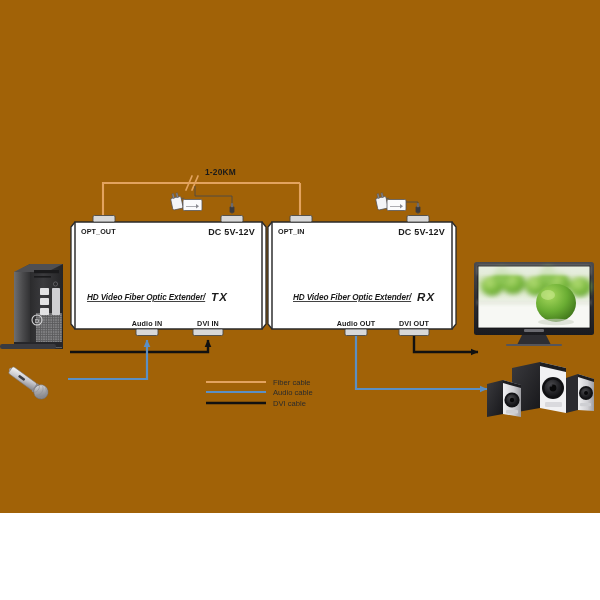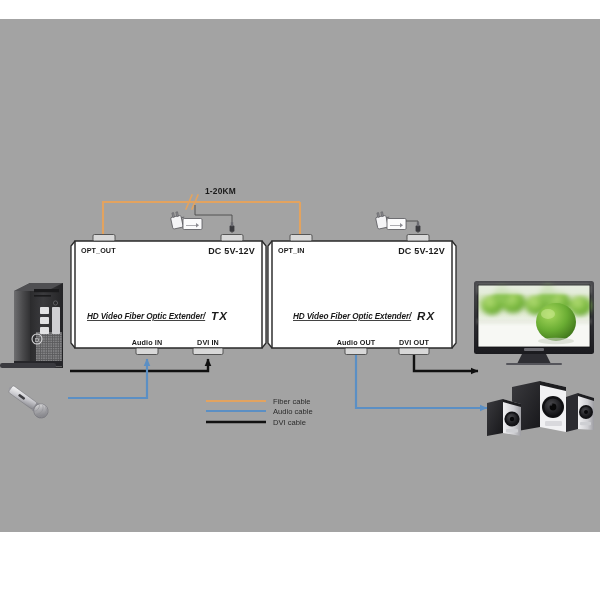--- a/index.html
+++ b/index.html
@@ -8,23 +8,22 @@
     padding: 0;
     background: #ffffff;
   }
   body {
     font-family: "Liberation Sans", sans-serif;
   }
   #stage {
     position: relative;
     width: 600px;
     height: 513px;
-    background: #a3a3a3;
+    background: #a16207;
     overflow: hidden;
-    margin-top: 19px;
   }
   #diagram-svg {
     position: absolute;
     left: 0;
     top: 0;
     width: 600px;
     height: 600px;
   }
   .lbl {
     font-family: "Liberation Sans", sans-serif;

